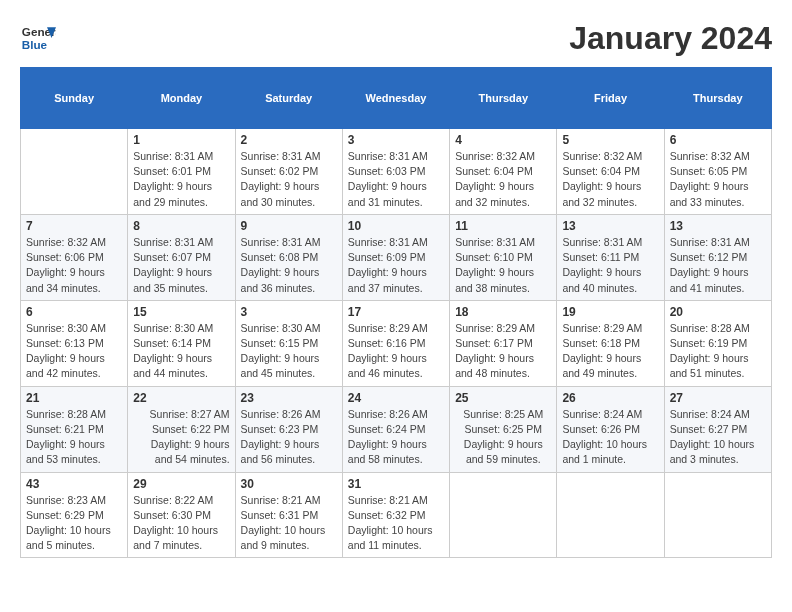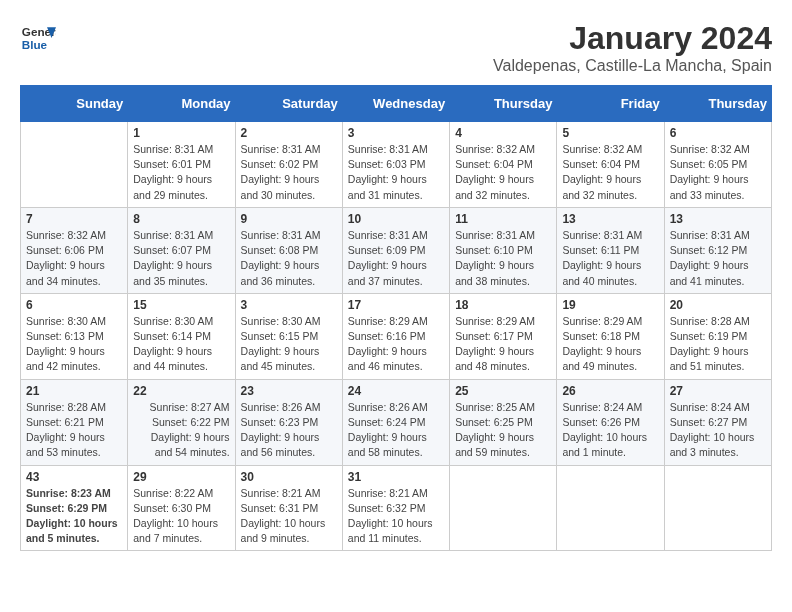--- a/index.html
+++ b/index.html
@@ -19,42 +19,42 @@
     .logo {
       display: flex;
       align-items: center;
       gap: 4px;
     }
     .logo-icon {
       width: 36px;
       height: 36px;
     }
     .title-block {
-      text-align: right;
+      text-align: left;
     }
     .cal-title {
       font-size: 32px;
       font-weight: bold;
       color: #333;
     }
     .cal-subtitle {
       font-size: 16px;
       color: #555;
     }
     table {
       width: 100%;
       border-collapse: collapse;
       font-size: 11px;
     }
     thead tr th {
       background-color: #2a6bbf;
       color: #fff;
-      padding: 10px 4px;
-      text-align: right;
-      font-size: 13px;
+      padding: 24px 4px;
+      text-align: center;
+      font-size: 11px;
       border: 1px solid #2a6bbf;
     }
     tbody tr td {
       border: 1px solid #ccc;
       vertical-align: top;
       padding: 4px 5px;
       width: calc(100% / 7);
       min-height: 80px;
       background: #fff;
     }
@@ -83,21 +83,20 @@
 <div class="header">
   <div class="logo">
     <svg class="logo-icon" viewBox="0 0 40 40">
       <text x="2" y="18" font-size="13" font-weight="bold" fill="#333" font-family="Arial">General</text>
       <text x="2" y="32" font-size="13" font-weight="bold" fill="#1a5fa8" font-family="Arial">Blue</text>
       <polygon points="30,8 40,8 35,20" fill="#1a5fa8"></polygon>
     </svg>
   </div>
   <div class="title-block">
     <div class="cal-title">January 2024</div>
-    <div class="cal-subtitle">Valdepenas, Castille-La Mancha, Spain</div>
   </div>
 </div>
 
 <table>
   <thead>
     <tr>
     <th>Sunday</th>
         <th>Monday</th>
         <th>Saturday</th>
         <th>Wednesday</th>
@@ -278,21 +277,21 @@
         </td>
         <td>
           <span class="day-num">24</span>
           <div class="day-detail" style="white-space: pre-line;">Sunrise: 8:26 AM
 Sunset: 6:24 PM
 Daylight: 9 hours
 and 58 minutes.</div>
         </td>
         <td>
           <span class="day-num">25</span>
-          <div class="day-detail" style="white-space: pre-line;">Sunrise: 8:25 AM
+          <div class="day-detail" style="white-space: pre-line; text-align: center;">Sunrise: 8:25 AM
 Sunset: 6:25 PM
 Daylight: 9 hours
 and 59 minutes.</div>
         </td>
         <td>
           <span class="day-num">26</span>
           <div class="day-detail" style="white-space: pre-line;">Sunrise: 8:24 AM
 Sunset: 6:26 PM
 Daylight: 10 hours
 and 1 minute.</div>
@@ -301,21 +300,21 @@
           <span class="day-num">27</span>
           <div class="day-detail" style="white-space: pre-line;">Sunrise: 8:24 AM
 Sunset: 6:27 PM
 Daylight: 10 hours
 and 3 minutes.</div>
         </td>
       </tr>
       <tr>
         <td>
           <span class="day-num">43</span>
-          <div class="day-detail" style="white-space: pre-line; font-weight: bold;">Sunrise: 8:23 AM
+          <div class="day-detail" style="white-space: pre-line;">Sunrise: 8:23 AM
 Sunset: 6:29 PM
 Daylight: 10 hours
 and 5 minutes.</div>
         </td>
         <td>
           <span class="day-num">29</span>
           <div class="day-detail" style="white-space: pre-line;">Sunrise: 8:22 AM
 Sunset: 6:30 PM
 Daylight: 10 hours
 and 7 minutes.</div>

